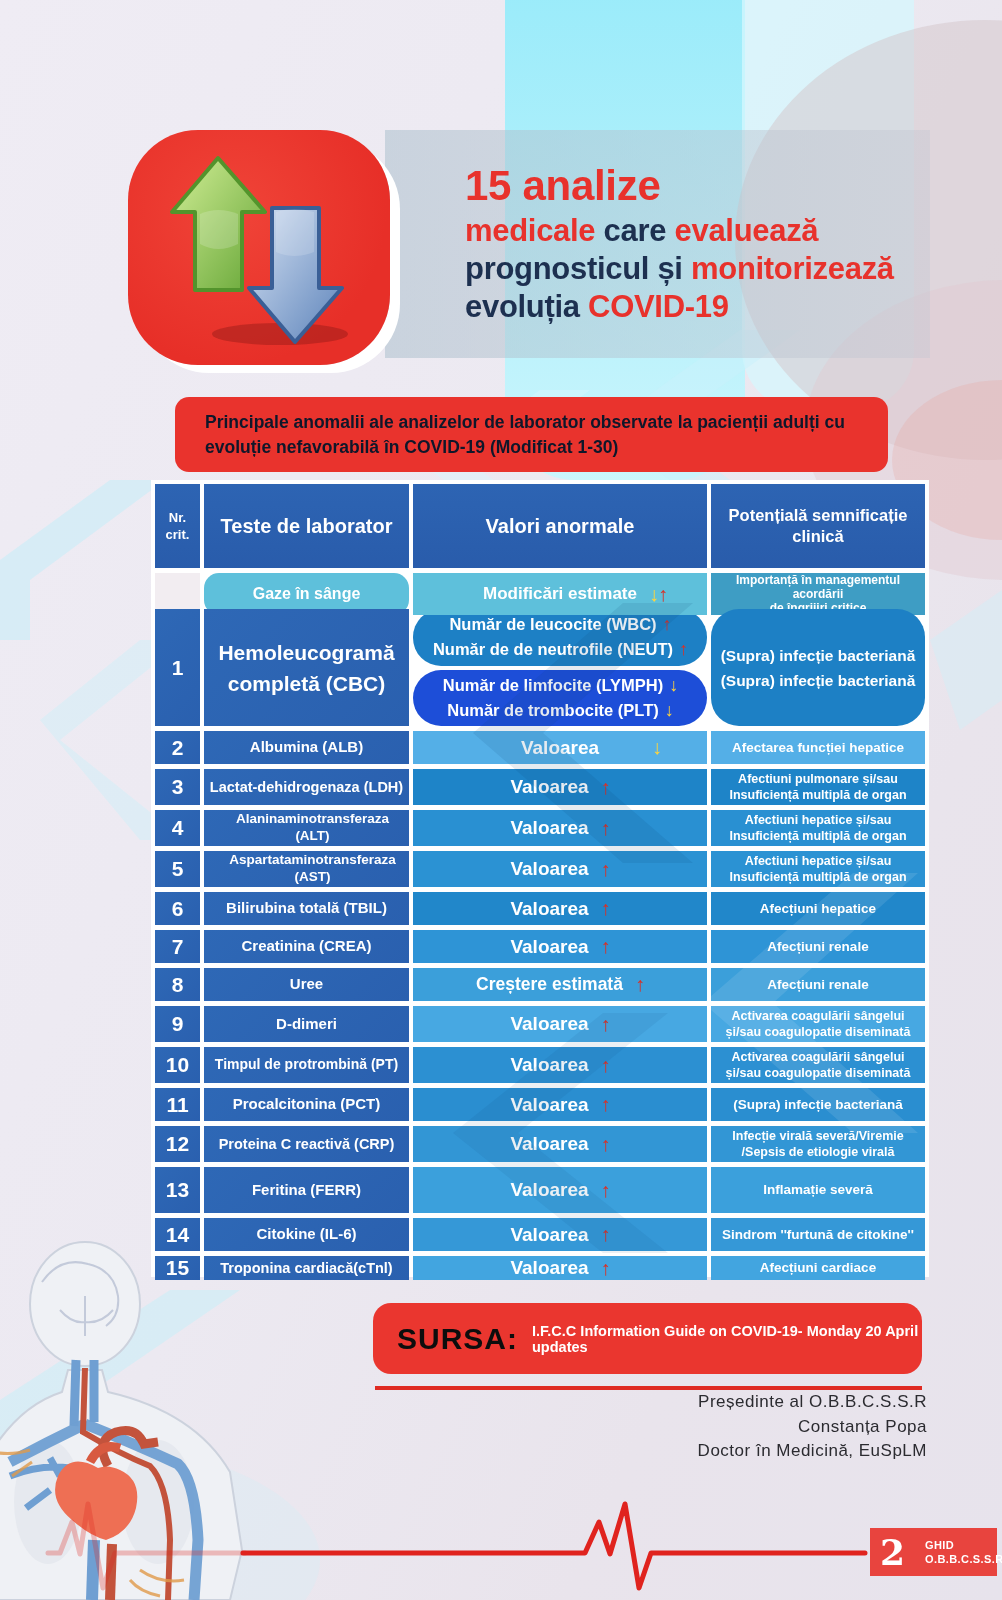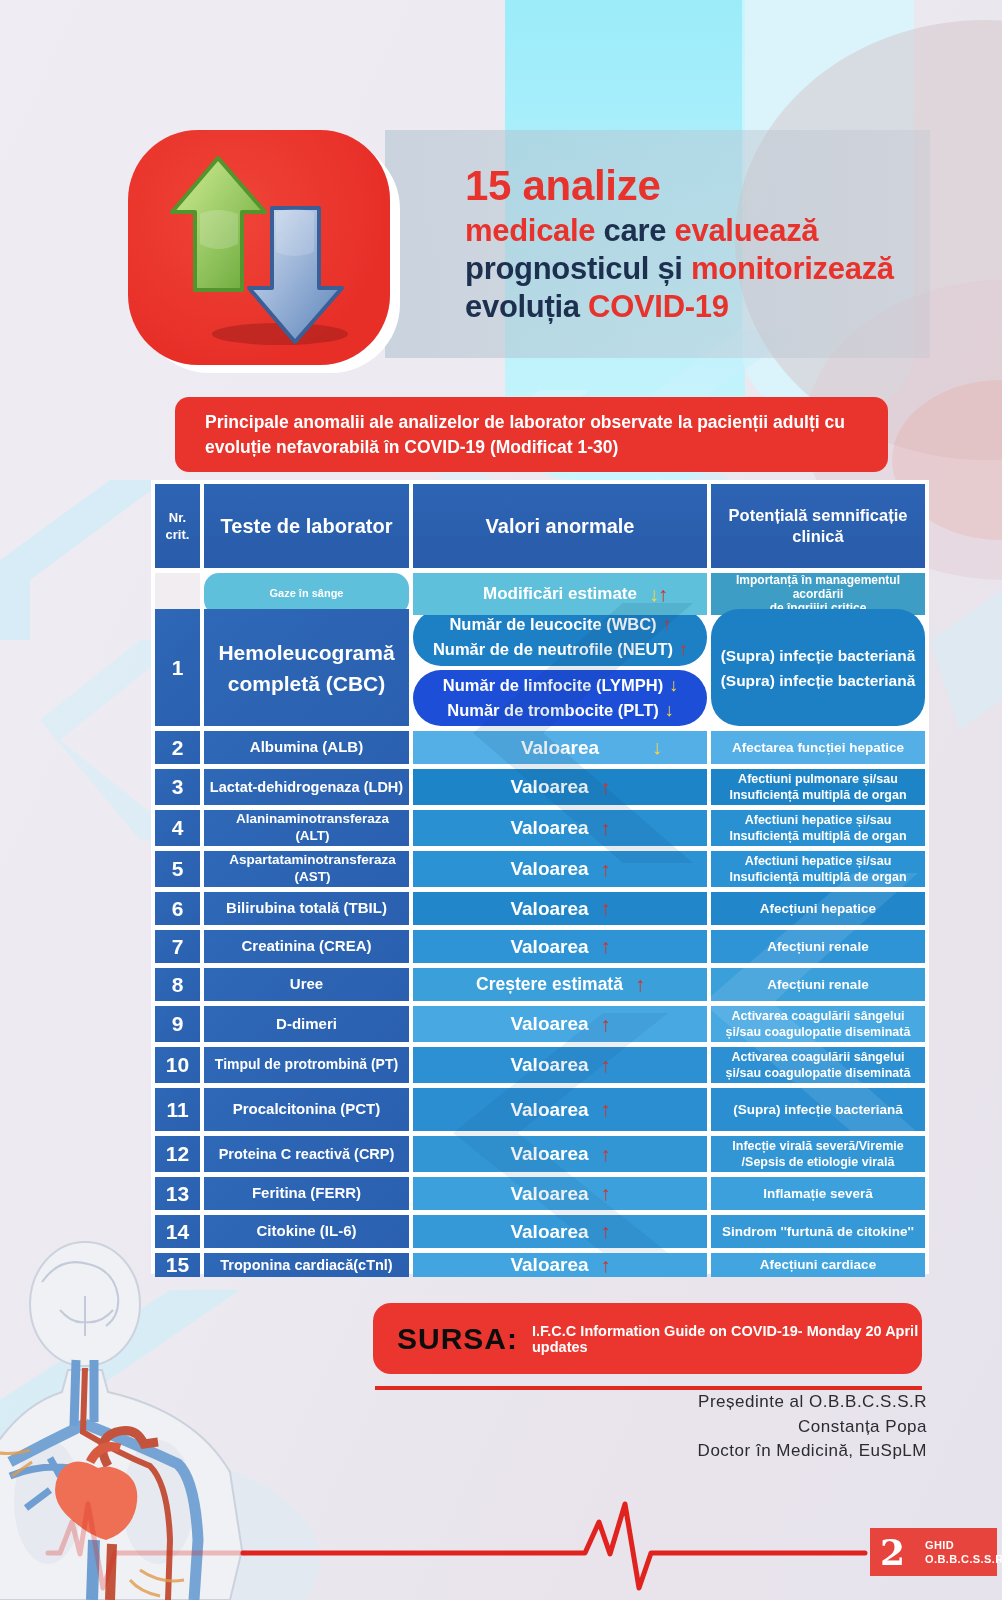--- a/index.html
+++ b/index.html
@@ -16,21 +16,21 @@
     border-radius:70px;box-shadow:11px 9px 0 -1px #ffffff;}
   .title-card svg{position:absolute;left:32px;top:20px;}
   
   .title-text{position:absolute;left:465px;top:160px;line-height:38px;font-weight:bold;}
   .title-text .t-line{white-space:nowrap;font-size:31px;letter-spacing:-.3px;}
   .title-text .t-line.l1{font-size:42px;line-height:52px;}
   .seg-red{color:#e8322c;} .seg-navy{color:#1d3050;}
   
   .alert-banner{position:absolute;left:175px;top:397px;width:713px;height:75px;background:#e9332d;
     border-radius:14px;display:flex;align-items:center;}
-  .alert-banner div{color:#ffffff;font-weight:bold;font-size:17.5px;line-height:25px;padding:0 30px;max-width:660px;}
+  .alert-banner div{color:#0f172a;font-weight:bold;font-size:17.5px;line-height:25px;padding:0 30px;max-width:660px;}
   
   .lab-table{position:absolute;left:151px;top:480px;width:770px;background:#ffffff;padding:4px;
     display:flex;flex-direction:column;gap:5px;}
   .trow{display:grid;grid-template-columns:45px 205px 294px 214px;column-gap:4px;}
   .cell{display:flex;align-items:center;justify-content:center;text-align:center;color:#fff;font-weight:bold;}
   .hcell{background:linear-gradient(180deg,#2d64b3,#295cab);}
   .trow.hdr{height:84px;}
   .hcell.h0{font-size:13px;white-space:pre-line;line-height:17px;}
   .hcell.h1,.hcell.h2{font-size:20px;}
   .hcell.h3{font-size:16.5px;line-height:21px;}
@@ -42,21 +42,21 @@
   .arrows{margin-left:12px;font-size:20px;letter-spacing:-1px;}
   .ar-red{color:#d93026;} .ar-yellow{color:#ffd43c;}
   .vline{display:flex;align-items:center;justify-content:center;font-size:16.5px;line-height:25px;}
   .vline .arrows{margin-left:6px;font-size:18px;}
   .subcol{display:flex;flex-direction:column;gap:4px;}
   .subcell{flex:1;display:flex;flex-direction:column;align-items:center;justify-content:center;color:#fff;font-weight:bold;border-radius:28px;}
   .shade-dark{background:#1d80c5;} .shade-light{background:#1d4ed8;}
   .sigline{display:block;}
   
   .trow[data-row-id="gaze"] .test,.trow[data-row-id="gaze"] .vcell{background:#5ec0db;}
-  .trow[data-row-id="gaze"] .test{font-size:11px;border-radius:15px;}
+  .trow[data-row-id="gaze"] .test{font-size:16px;border-radius:15px;}
   .trow[data-row-id="gaze"] .vcell{font-size:17px;}
   .trow[data-row-id="gaze"] .sig{background:#3e9dc4;font-size:12px;line-height:14px;}
   .trow[data-row-id="gaze"] .arrows{position:absolute;right:40px;margin:0;}
   .trow[data-row-id="1"] .test{font-size:21px;line-height:31px;}
   .trow[data-row-id="1"] .subcell .sigline{font-size:15.5px;line-height:25px;}
   .trow[data-row-id="1"] .shade-light .sigline{font-size:13.5px;line-height:18px;}
   .trow[data-row-id="2"] .vcell,.trow[data-row-id="2"] .sig{background:#54afe7;}
   .trow[data-row-id="2"] .arrows{position:absolute;right:46px;margin:0;}
   .trow[data-row-id="3"] .vcell,.trow[data-row-id="3"] .sig{background:#1e84c8;}
   .trow[data-row-id="3"] .test{font-size:14.5px;}
@@ -322,21 +322,21 @@
         <div class="cell test">Timpul de protrombină (PT)</div>
         <div class="cell vcell">
           <span>Valoarea</span>
           <span class="arrows"><span class="ar-red">↑</span></span>
         </div>
         <div class="cell sig two">
           <span class="sigline">Activarea coagulării sângelui</span>
           <span class="sigline">și/sau coagulopatie diseminată</span>
         </div>
       </div>
-      <div class="trow" data-row-id="11" style="height: 43px;">
+      <div class="trow" data-row-id="11" style="height: 33px;">
         <div class="cell nr">11</div>
         <div class="cell test">Procalcitonina (PCT)</div>
         <div class="cell vcell">
           <span>Valoarea</span>
           <span class="arrows"><span class="ar-red">↑</span></span>
         </div>
         <div class="cell sig">
           <span class="sigline">(Supra) infecție bacteriană</span>
         </div>
       </div>
@@ -345,21 +345,21 @@
         <div class="cell test">Proteina C reactivă (CRP)</div>
         <div class="cell vcell">
           <span>Valoarea</span>
           <span class="arrows"><span class="ar-red">↑</span></span>
         </div>
         <div class="cell sig two">
           <span class="sigline">Infecție virală severă/Viremie</span>
           <span class="sigline">/Sepsis de etiologie virală</span>
         </div>
       </div>
-      <div class="trow" data-row-id="13" style="height: 33px;">
+      <div class="trow" data-row-id="13" style="height: 46px;">
         <div class="cell nr">13</div>
         <div class="cell test">Feritina (FERR)</div>
         <div class="cell vcell">
           <span>Valoarea</span>
           <span class="arrows"><span class="ar-red">↑</span></span>
         </div>
         <div class="cell sig">
           <span class="sigline">Inflamație severă</span>
         </div>
       </div>

